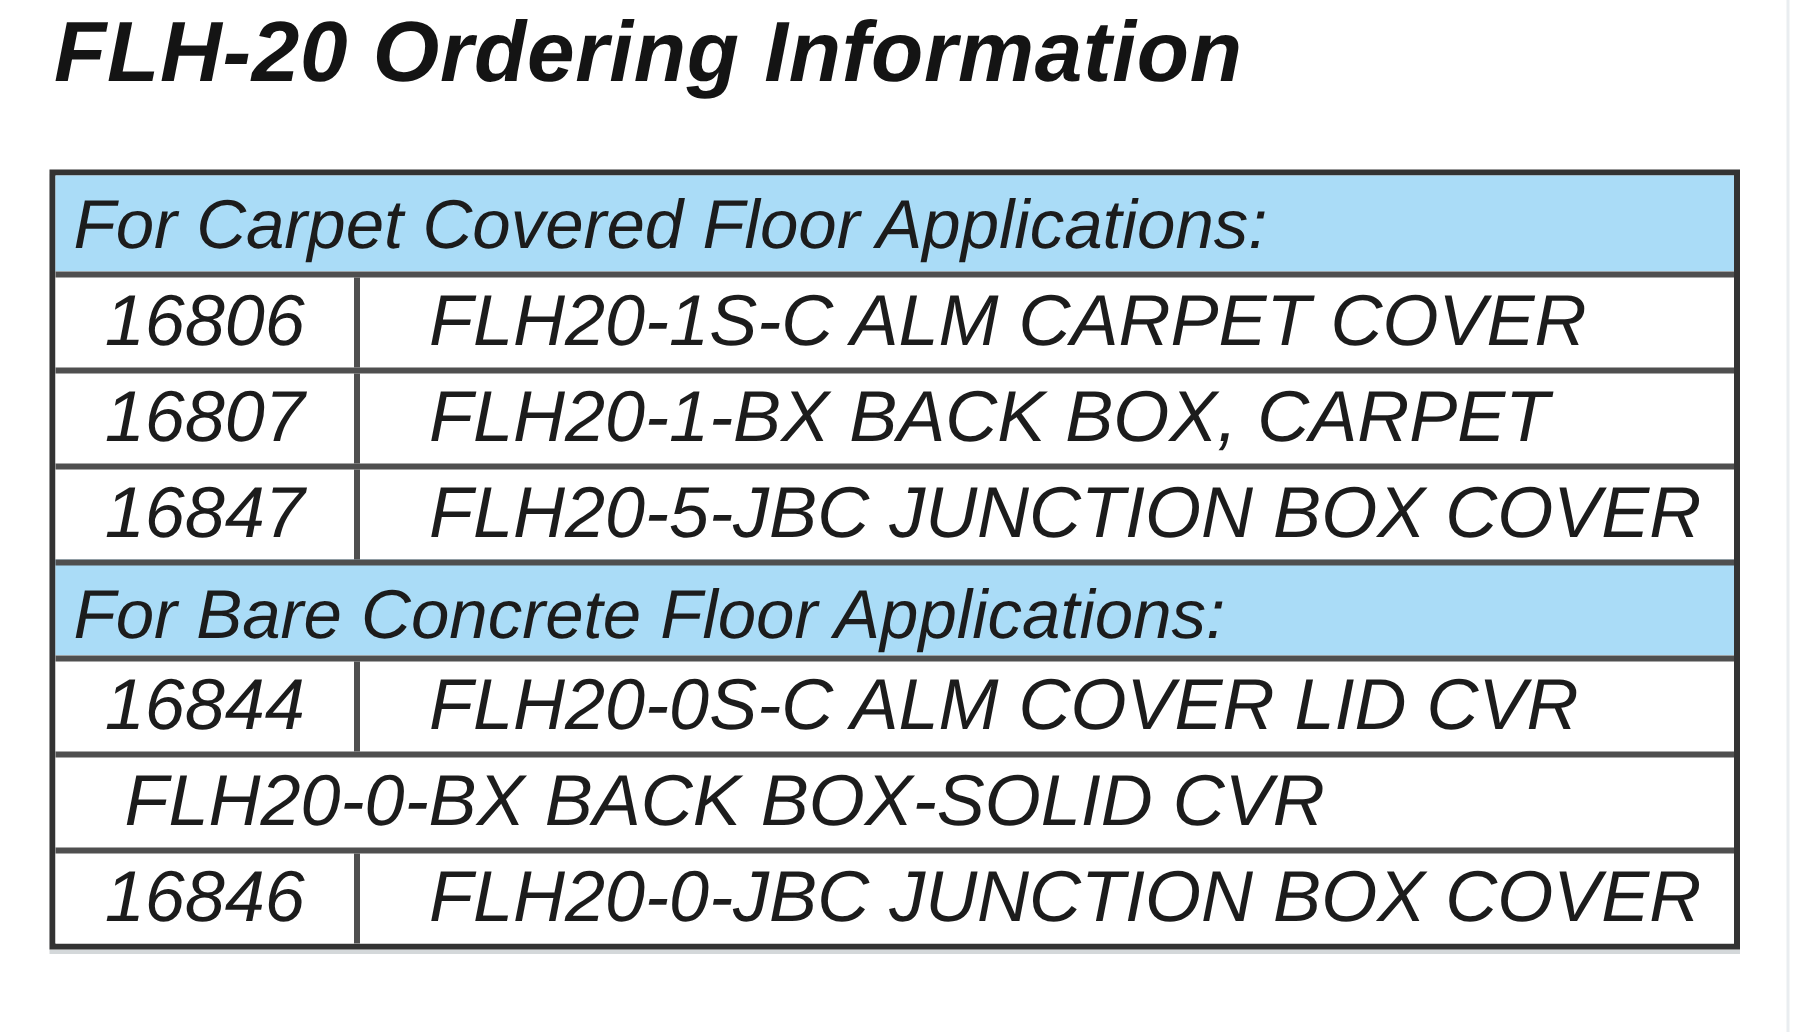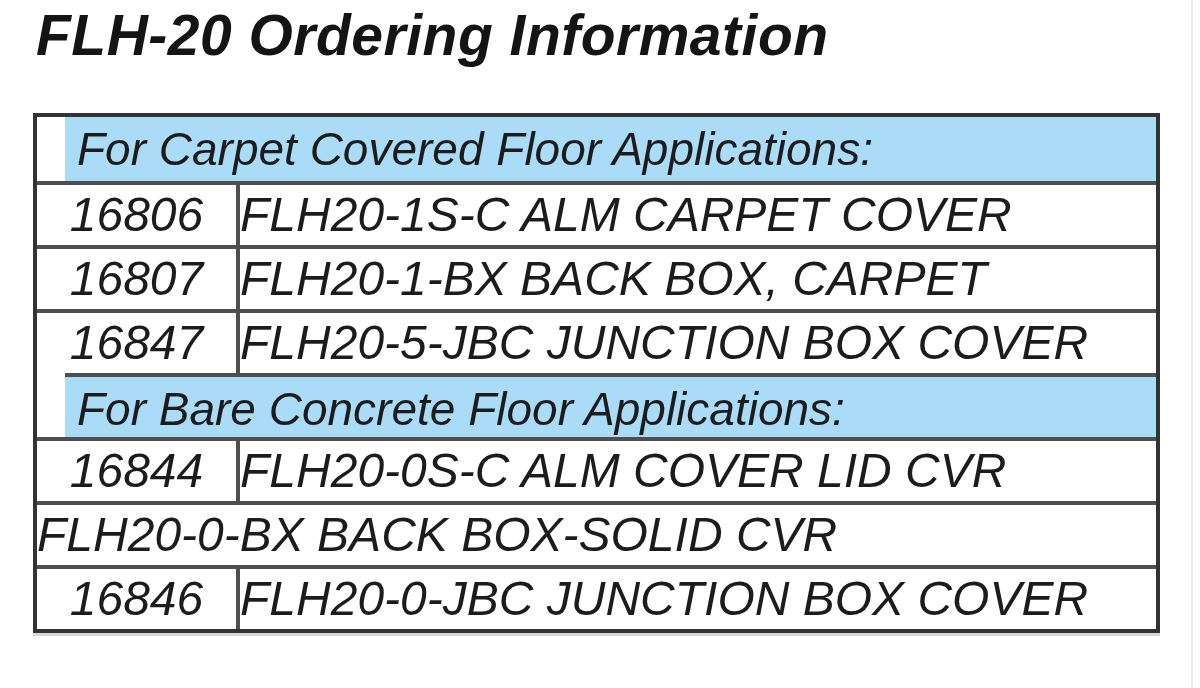--- a/index.html
+++ b/index.html
@@ -40,21 +40,20 @@
   .section-header {
     height: 64px;
     line-height: 64px;
     background: #aadcf7;
     font-style: italic;
     font-size: 46px;
     color: #1c1c1c;
     padding-left: 12px;
     white-space: nowrap;
     overflow: hidden;
-    margin-left: 28px;
   }
   .t-row {
     display: flex;
     height: 64px;
     background: #ffffff;
   }
   .t-row + .t-row,
   .t-row + .section-header,
   .section-header + .t-row {
     border-top: 4px solid #4f4f4f;
@@ -69,20 +68,21 @@
     display: flex;
     align-items: center;
   }
   .cell.part {
     width: 203px;
     border-right: 4px solid #4f4f4f;
     justify-content: center;
   }
   .cell.desc {
     flex: 1;
+    padding-left: 46px;
     justify-content: flex-start;
   }
   .page-edge-line {
     position: absolute;
     left: 1191px;
     top: 0;
     width: 2px;
     height: 688px;
     background: #e9edf0;
   }

